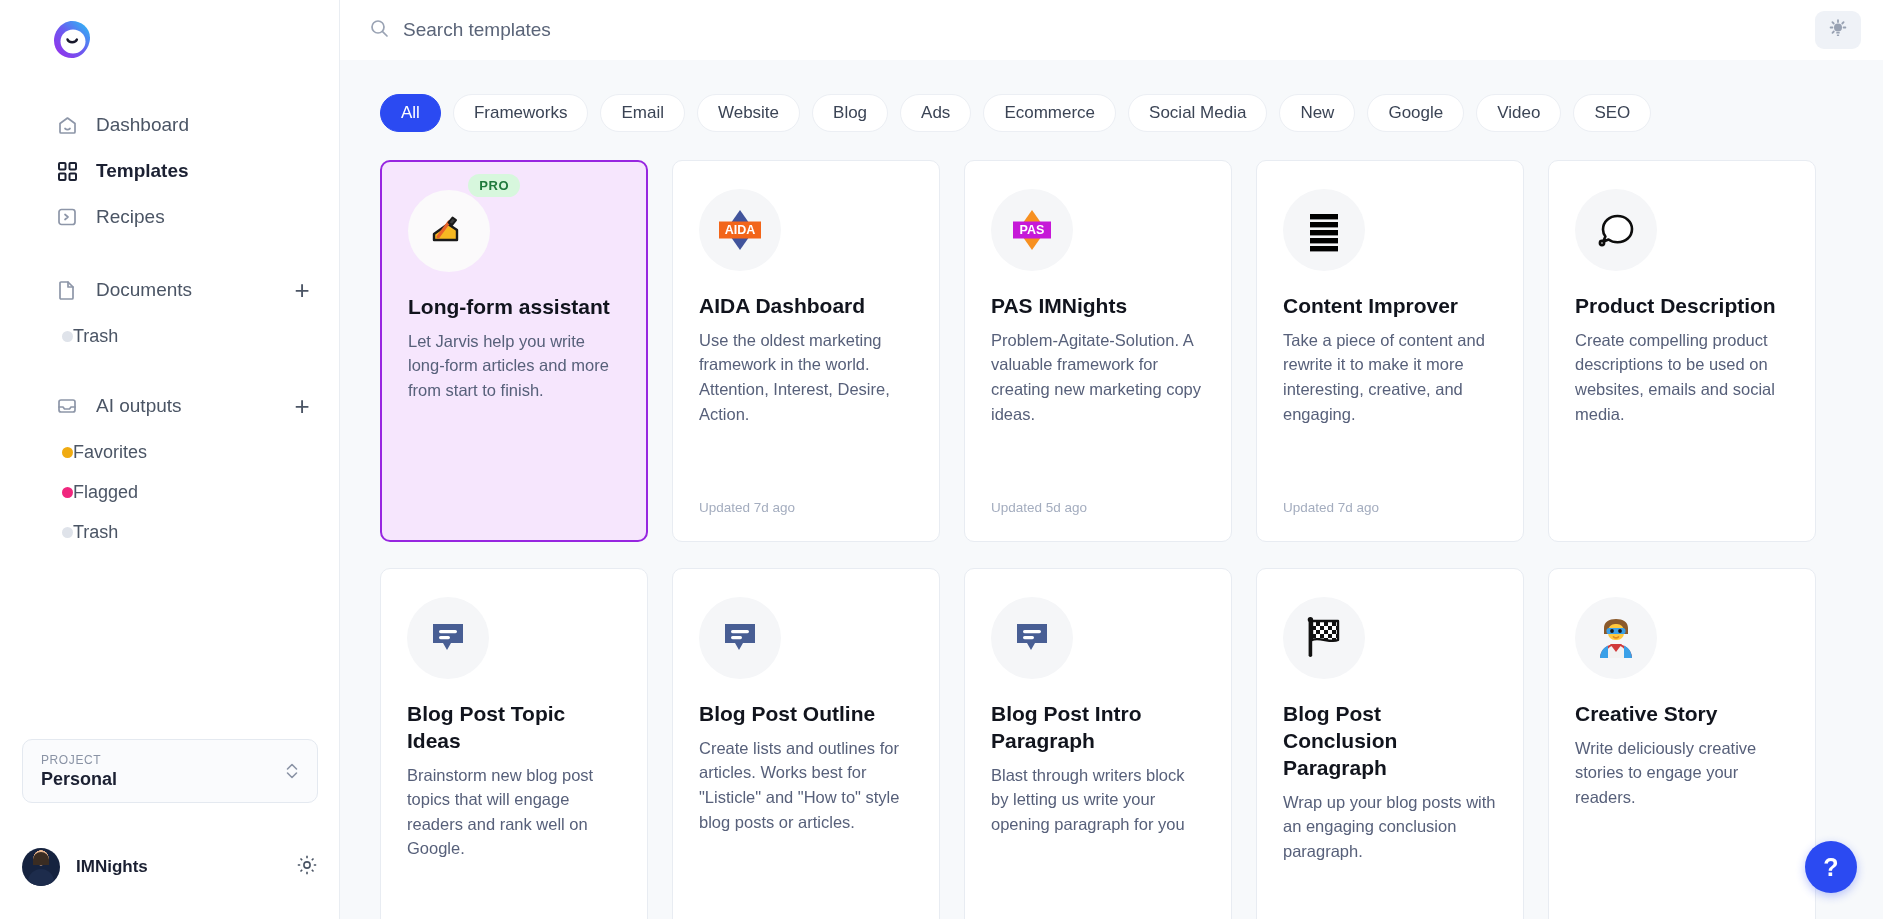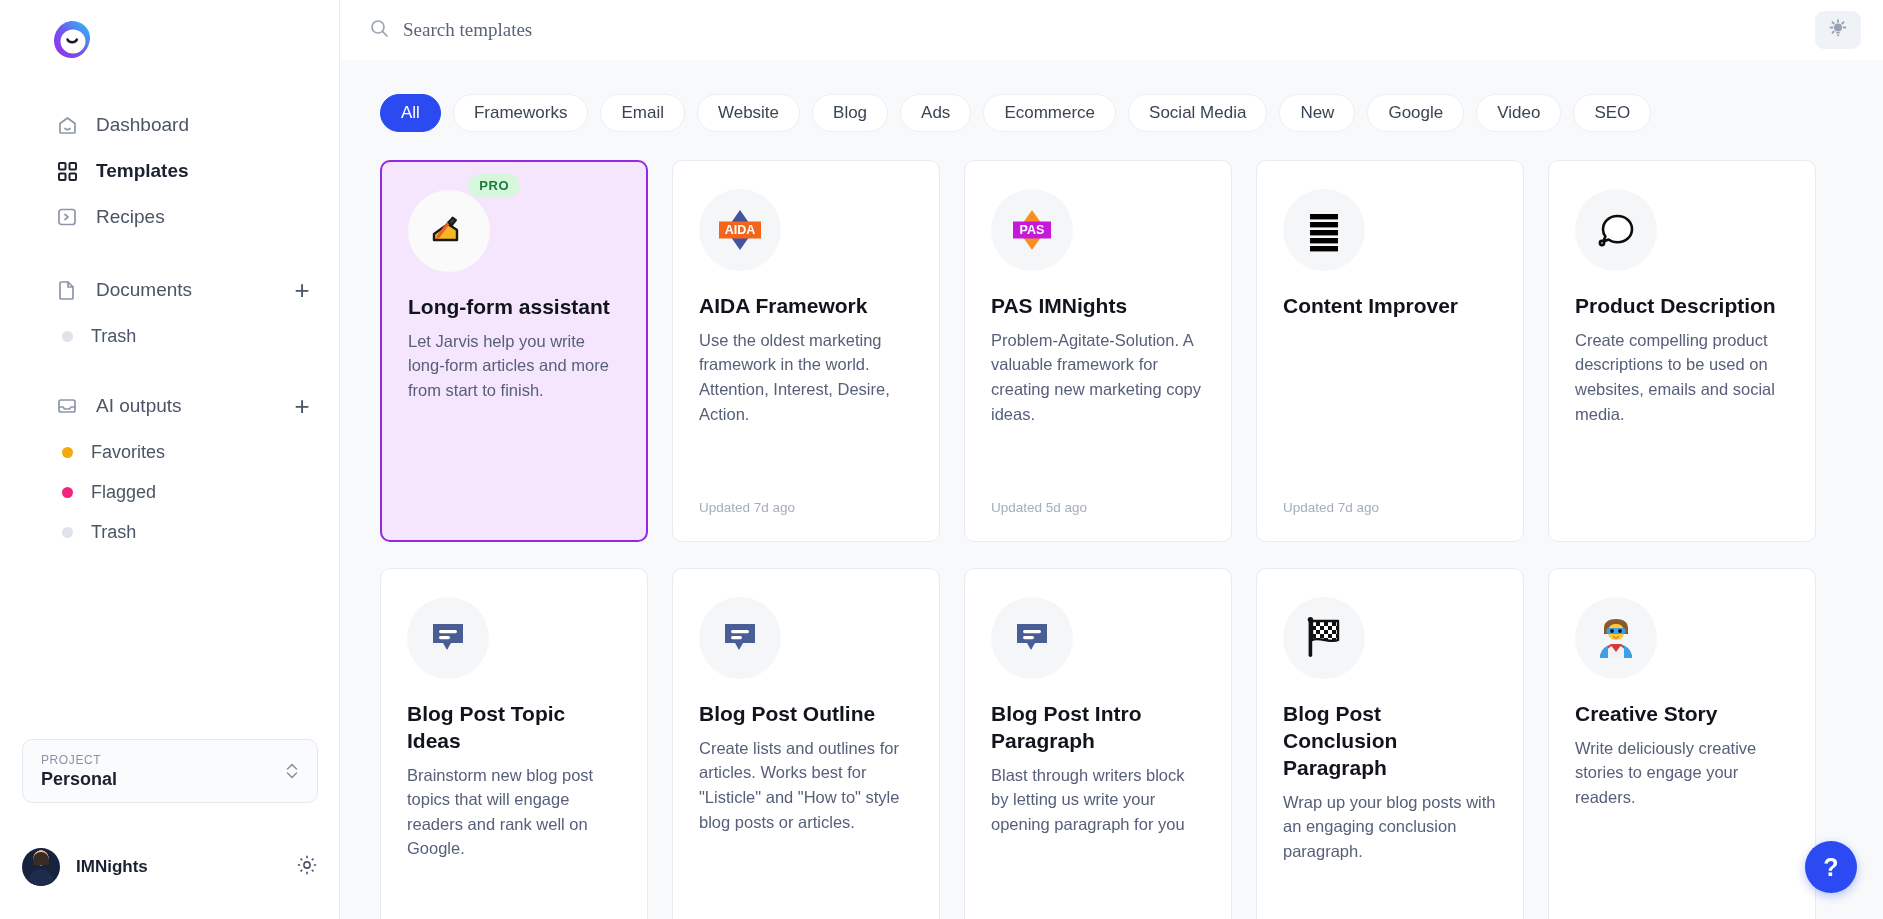--- a/index.html
+++ b/index.html
@@ -49,21 +49,20 @@
   }
   .section-head .ic { width: 22px; height: 22px; flex: 0 0 22px; margin-right: 18px; display:flex; align-items:center; justify-content:center;}
   .section-head .plus {
     margin-left: auto; width: 26px; height: 26px;
     display: flex; align-items: center; justify-content: center;
     color: #4b5565; font-size: 26px; font-weight: 300; line-height: 1;
     cursor: pointer;
   }
   .sub-item {
     display: flex; align-items: center;
-    gap: 18px;
     padding: 6px 24px 6px 30px;
     height: 40px;
     font-size: 18px; color: #4b5565;
     cursor: pointer;
   }
   .dot { width: 11px; height: 11px; border-radius: 50%; flex: 0 0 11px; margin-left: 4px; }
 
   
   .project-box {
     position: absolute; left: 22px; bottom: 116px;
@@ -107,21 +106,21 @@
 
   .topbar {
     height: 60px; flex: 0 0 60px;
     background: #ffffff;
     display: flex; align-items: center;
     padding: 0 22px 0 30px;
   }
   .search-wrap { display: flex; align-items: center; gap: 14px; flex: 1 1 auto; }
   .search-input {
     border: none; outline: none; background: transparent;
-    font-family: Liberation Serif, serif;
+    font-family: Liberation Sans, sans-serif;
     font-size: 19px; color: #3b4455;
     width: 520px; height: 36px;
   }
   .search-input::placeholder { color: #5a6478; }
   .idea-btn {
     width: 46px; height: 38px; border-radius: 9px;
     background: #eff2f7; border: none;
     display: flex; align-items: center; justify-content: center;
     cursor: pointer; color: #98a1b2;
   }
@@ -389,21 +388,21 @@
         </div>
 
         <div class="card">
           <div class="icon-circle">
             <svg width="54" height="48" viewBox="0 0 54 48">
               <path d="M27 4 L41 24 L27 44 L13 24 Z" fill="#41549c"></path>
               <rect x="6" y="15.5" width="42" height="17" fill="#f2651a"></rect>
               <text x="27" y="28.3" font-family="Liberation Sans, sans-serif" font-size="12.5" font-weight="bold" fill="#fff" text-anchor="middle">AIDA</text>
             </svg>
           </div>
-          <div class="card-title">AIDA Framework</div>
+          <div class="card-title">AIDA Dashboard</div>
           <div class="card-desc">Use the oldest marketing framework in the world. Attention, Interest, Desire, Action.</div>
           <div class="card-updated">Updated 7d ago</div>
         </div>
 
         <div class="card">
           <div class="icon-circle">
             <svg width="54" height="48" viewBox="0 0 54 48">
               <path d="M27 4 L41 24 L27 44 L13 24 Z" fill="#f79020"></path>
               <rect x="8" y="15.5" width="38" height="17" fill="#c618d8"></rect>
               <text x="27" y="28.3" font-family="Liberation Sans, sans-serif" font-size="12.5" font-weight="bold" fill="#fff" text-anchor="middle">PAS</text>
@@ -418,20 +417,21 @@
           <div class="icon-circle">
             <svg width="48" height="48" viewBox="0 0 48 48">
               <rect x="10" y="8" width="28" height="5.4" fill="#000"></rect>
               <rect x="10" y="16" width="28" height="5.4" fill="#000"></rect>
               <rect x="10" y="24" width="28" height="5.4" fill="#000"></rect>
               <rect x="10" y="32" width="28" height="5.4" fill="#000"></rect>
               <rect x="10" y="40" width="28" height="5.4" fill="#000"></rect>
             </svg>
           </div>
           <div class="card-title">Content Improver</div>
+          <div class="card-desc">Take a piece of content and rewrite it to make it more interesting, creative, and engaging.</div>
           <div class="card-updated">Updated 7d ago</div>
         </div>
 
         <div class="card">
           <div class="icon-circle">
             <svg width="50" height="46" viewBox="0 0 50 46" fill="none" stroke="#0d0d0d" stroke-width="2.6" stroke-linejoin="round">
               <path d="M12 22.5c0-8 6.6-13.5 14.5-13.5S41 14.4 41 22c0 7.8-6.4 13.3-14.5 13.3-3.4 0-6.6-1-9-2.8l-5.4 2.2 2.3-5.2c-1.5-2-2.4-4.4-2.4-7z" fill="#fff"></path>
               <circle cx="11" cy="36" r="2.1" fill="#fff"></circle>
             </svg>
           </div>

